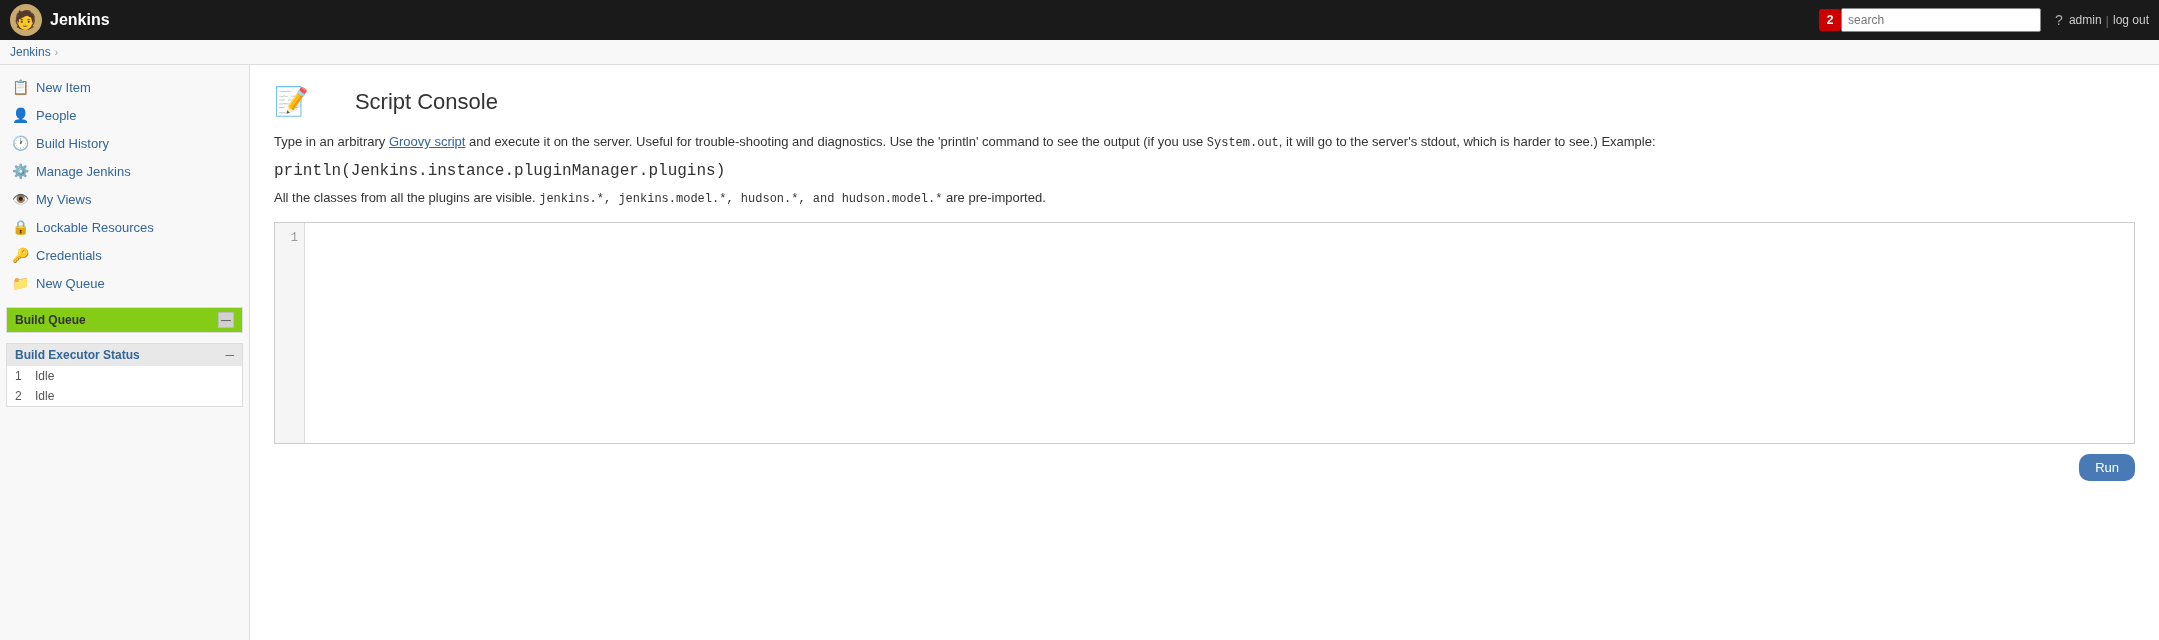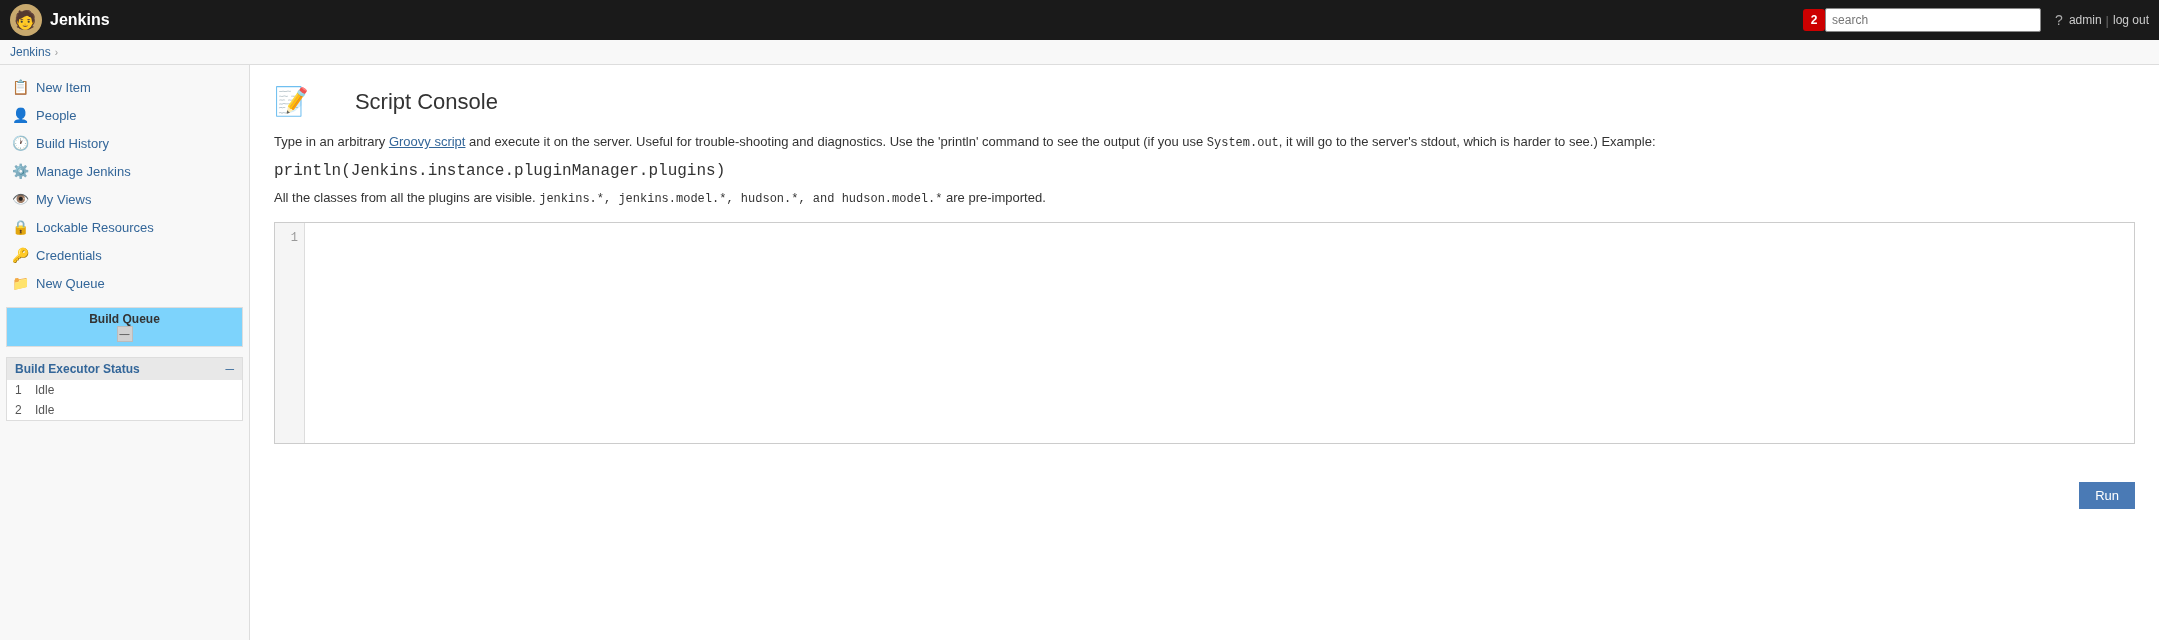--- a/index.html
+++ b/index.html
@@ -41,21 +41,21 @@
       border-radius: 3px;
       display: flex; align-items: center; justify-content: center;
       cursor: pointer;
     }
     #search-container {
       display: flex;
       align-items: center;
       margin-right: 8px;
     }
     #search-input {
-      width: 216px;
+      width: 200px;
       height: 24px;
       padding: 2px 6px;
       border: 1px solid #888;
       font-size: 12px;
       border-radius: 2px;
     }
     #header-help {
       color: #aaa;
       margin: 0 6px;
       cursor: pointer;
@@ -125,28 +125,27 @@
 
     
     .sidebar-section {
       margin-top: 10px;
       border: 1px solid #ddd;
       margin-left: 6px;
       margin-right: 6px;
       background: white;
     }
     .sidebar-section-header {
-      background: #7dd3fc;
+      background: #84cc16;
       padding: 4px 8px;
       font-size: 12px;
       font-weight: bold;
       display: flex;
       align-items: center;
       justify-content: space-between;
-      flex-direction: column;
     }
     .sidebar-section-content {
       padding: 6px 8px;
       font-size: 12px;
       color: #555;
     }
     .sidebar-section-header .minimize-btn {
       cursor: pointer;
       font-size: 14px;
       color: #666;
@@ -262,22 +261,21 @@
       justify-content: flex-end;
       margin-top: 10px;
     }
     #run-button {
       background: #4a7ab5;
       color: white;
       border: none;
       padding: 6px 16px;
       font-size: 13px;
       cursor: pointer;
-      border-radius: 0;
-      margin-top: 28px;
+      border-radius: 10px;
     }
   </style>
 </head>
 <body>
 
 <div id="header">
   <div id="header-logo">
     <div class="jenkins-avatar">🧑</div>
     <span>Jenkins</span>
   </div>

